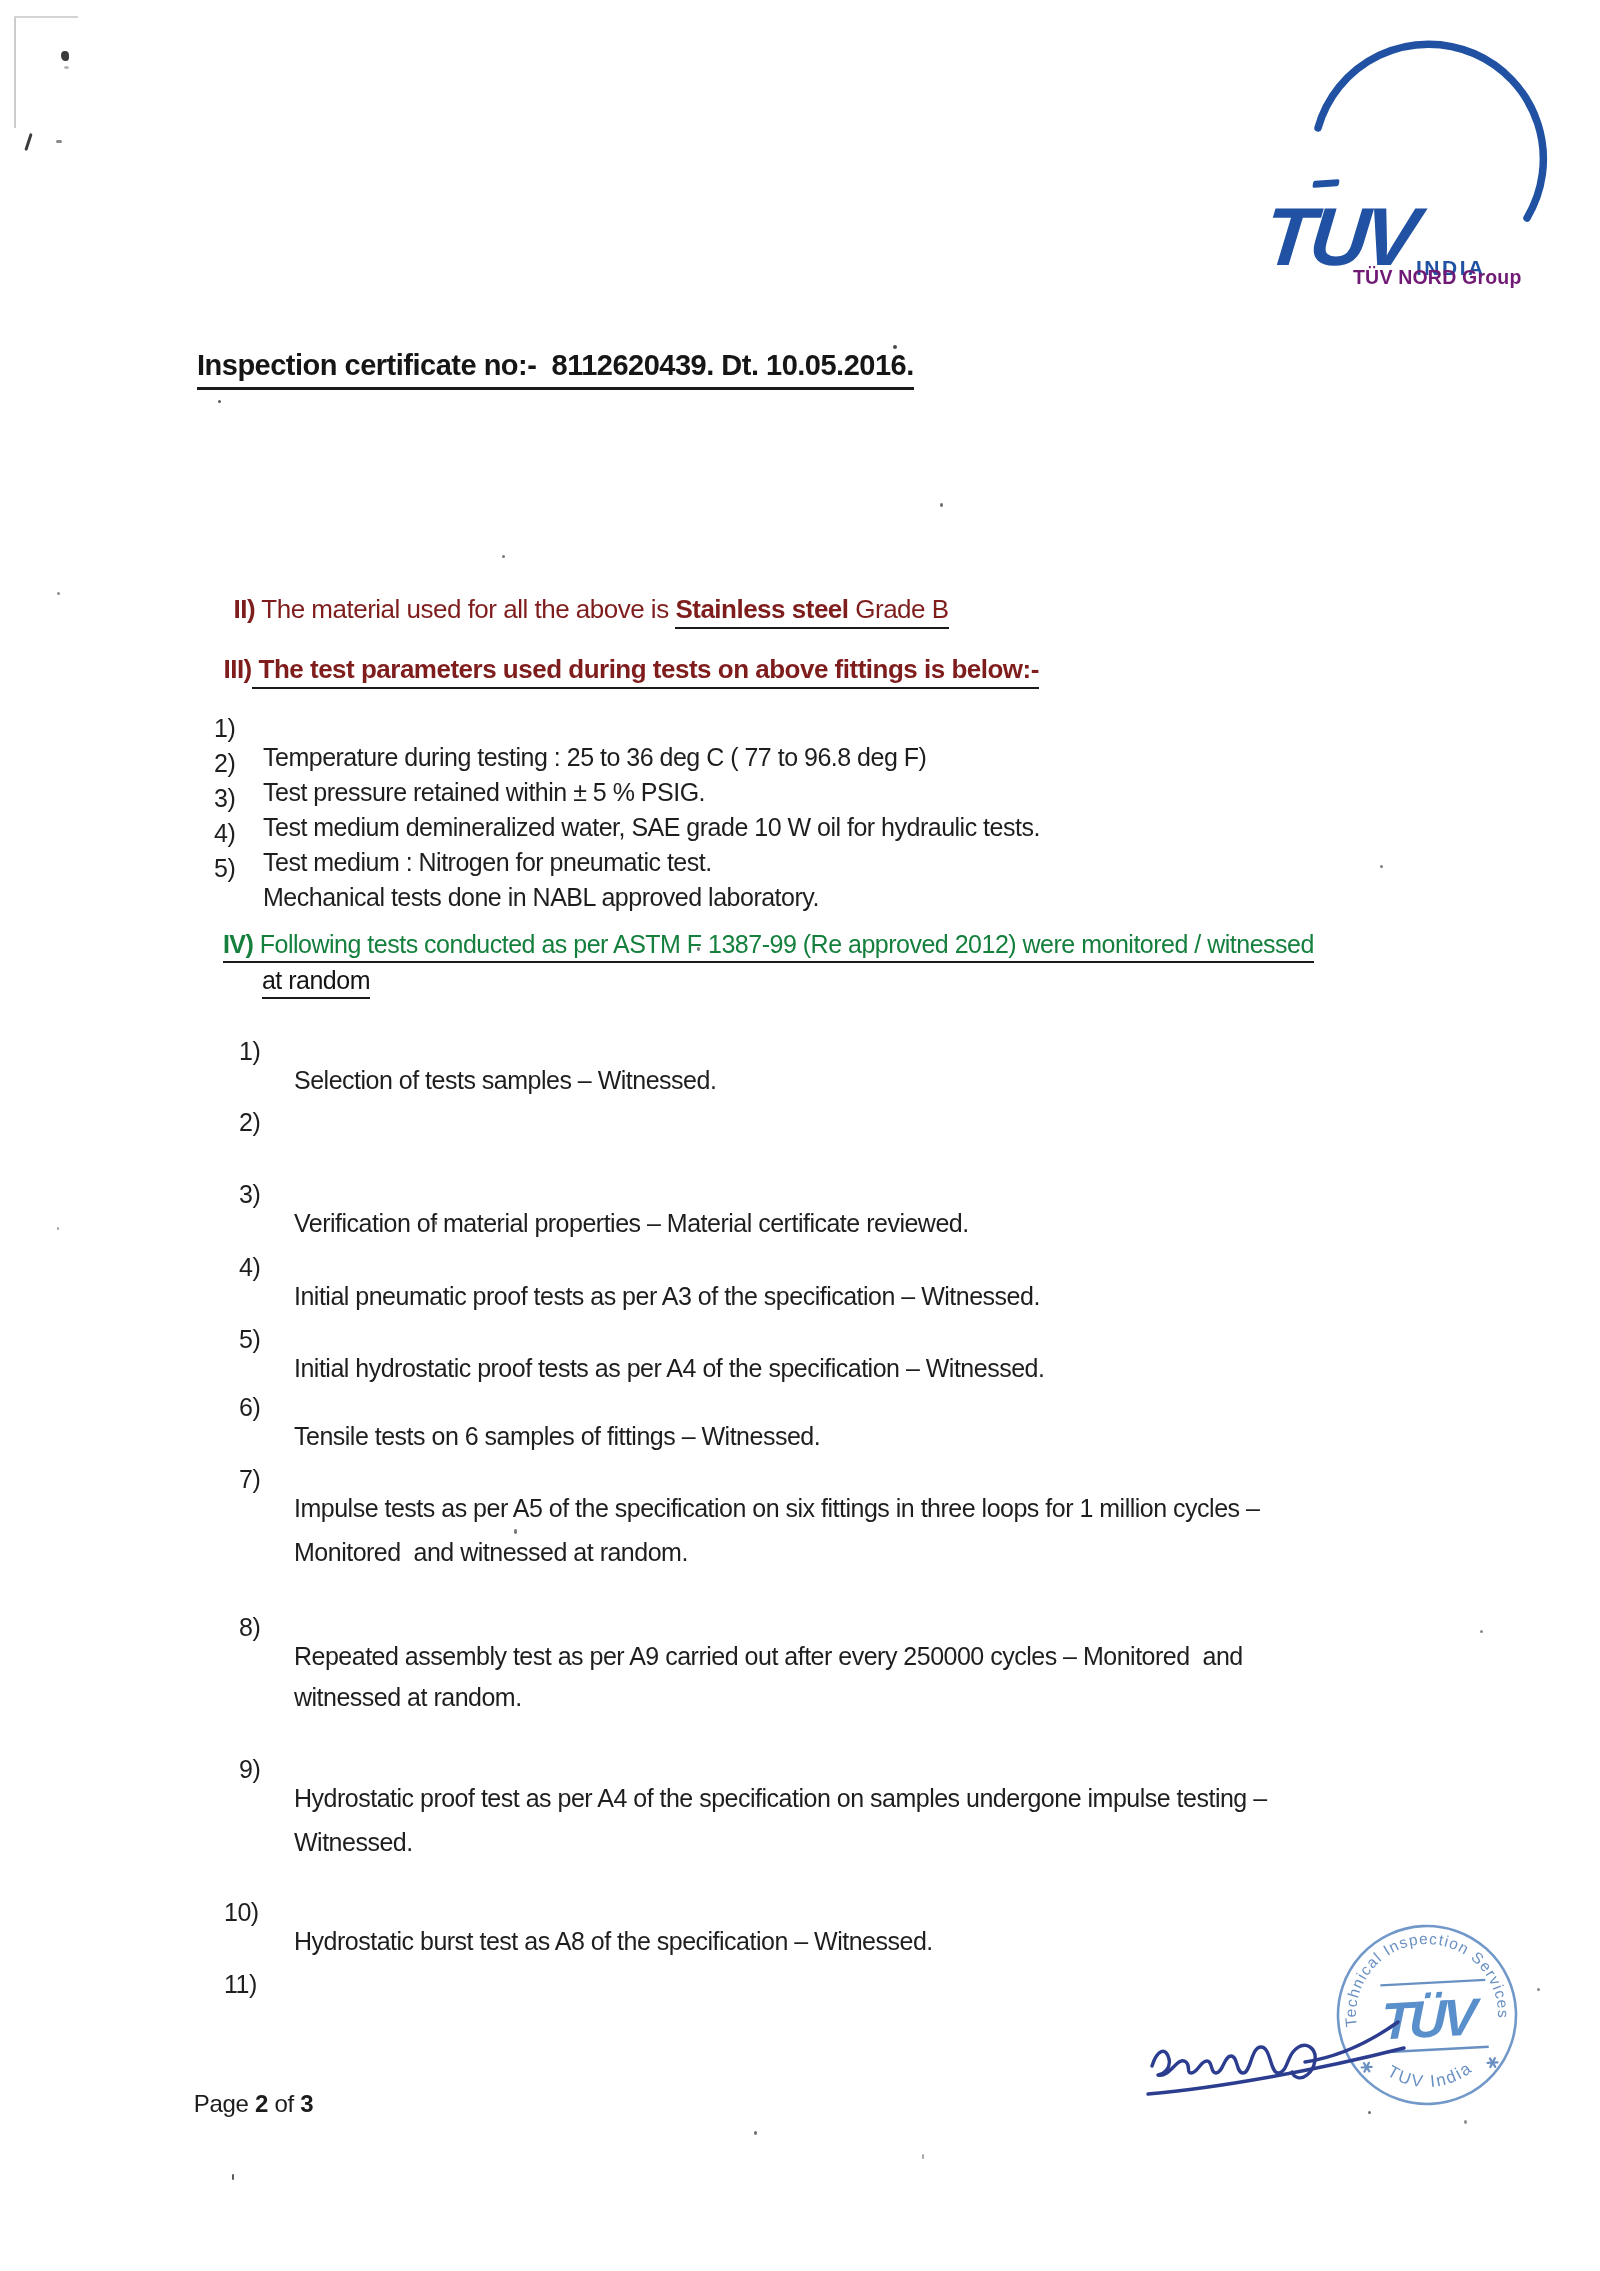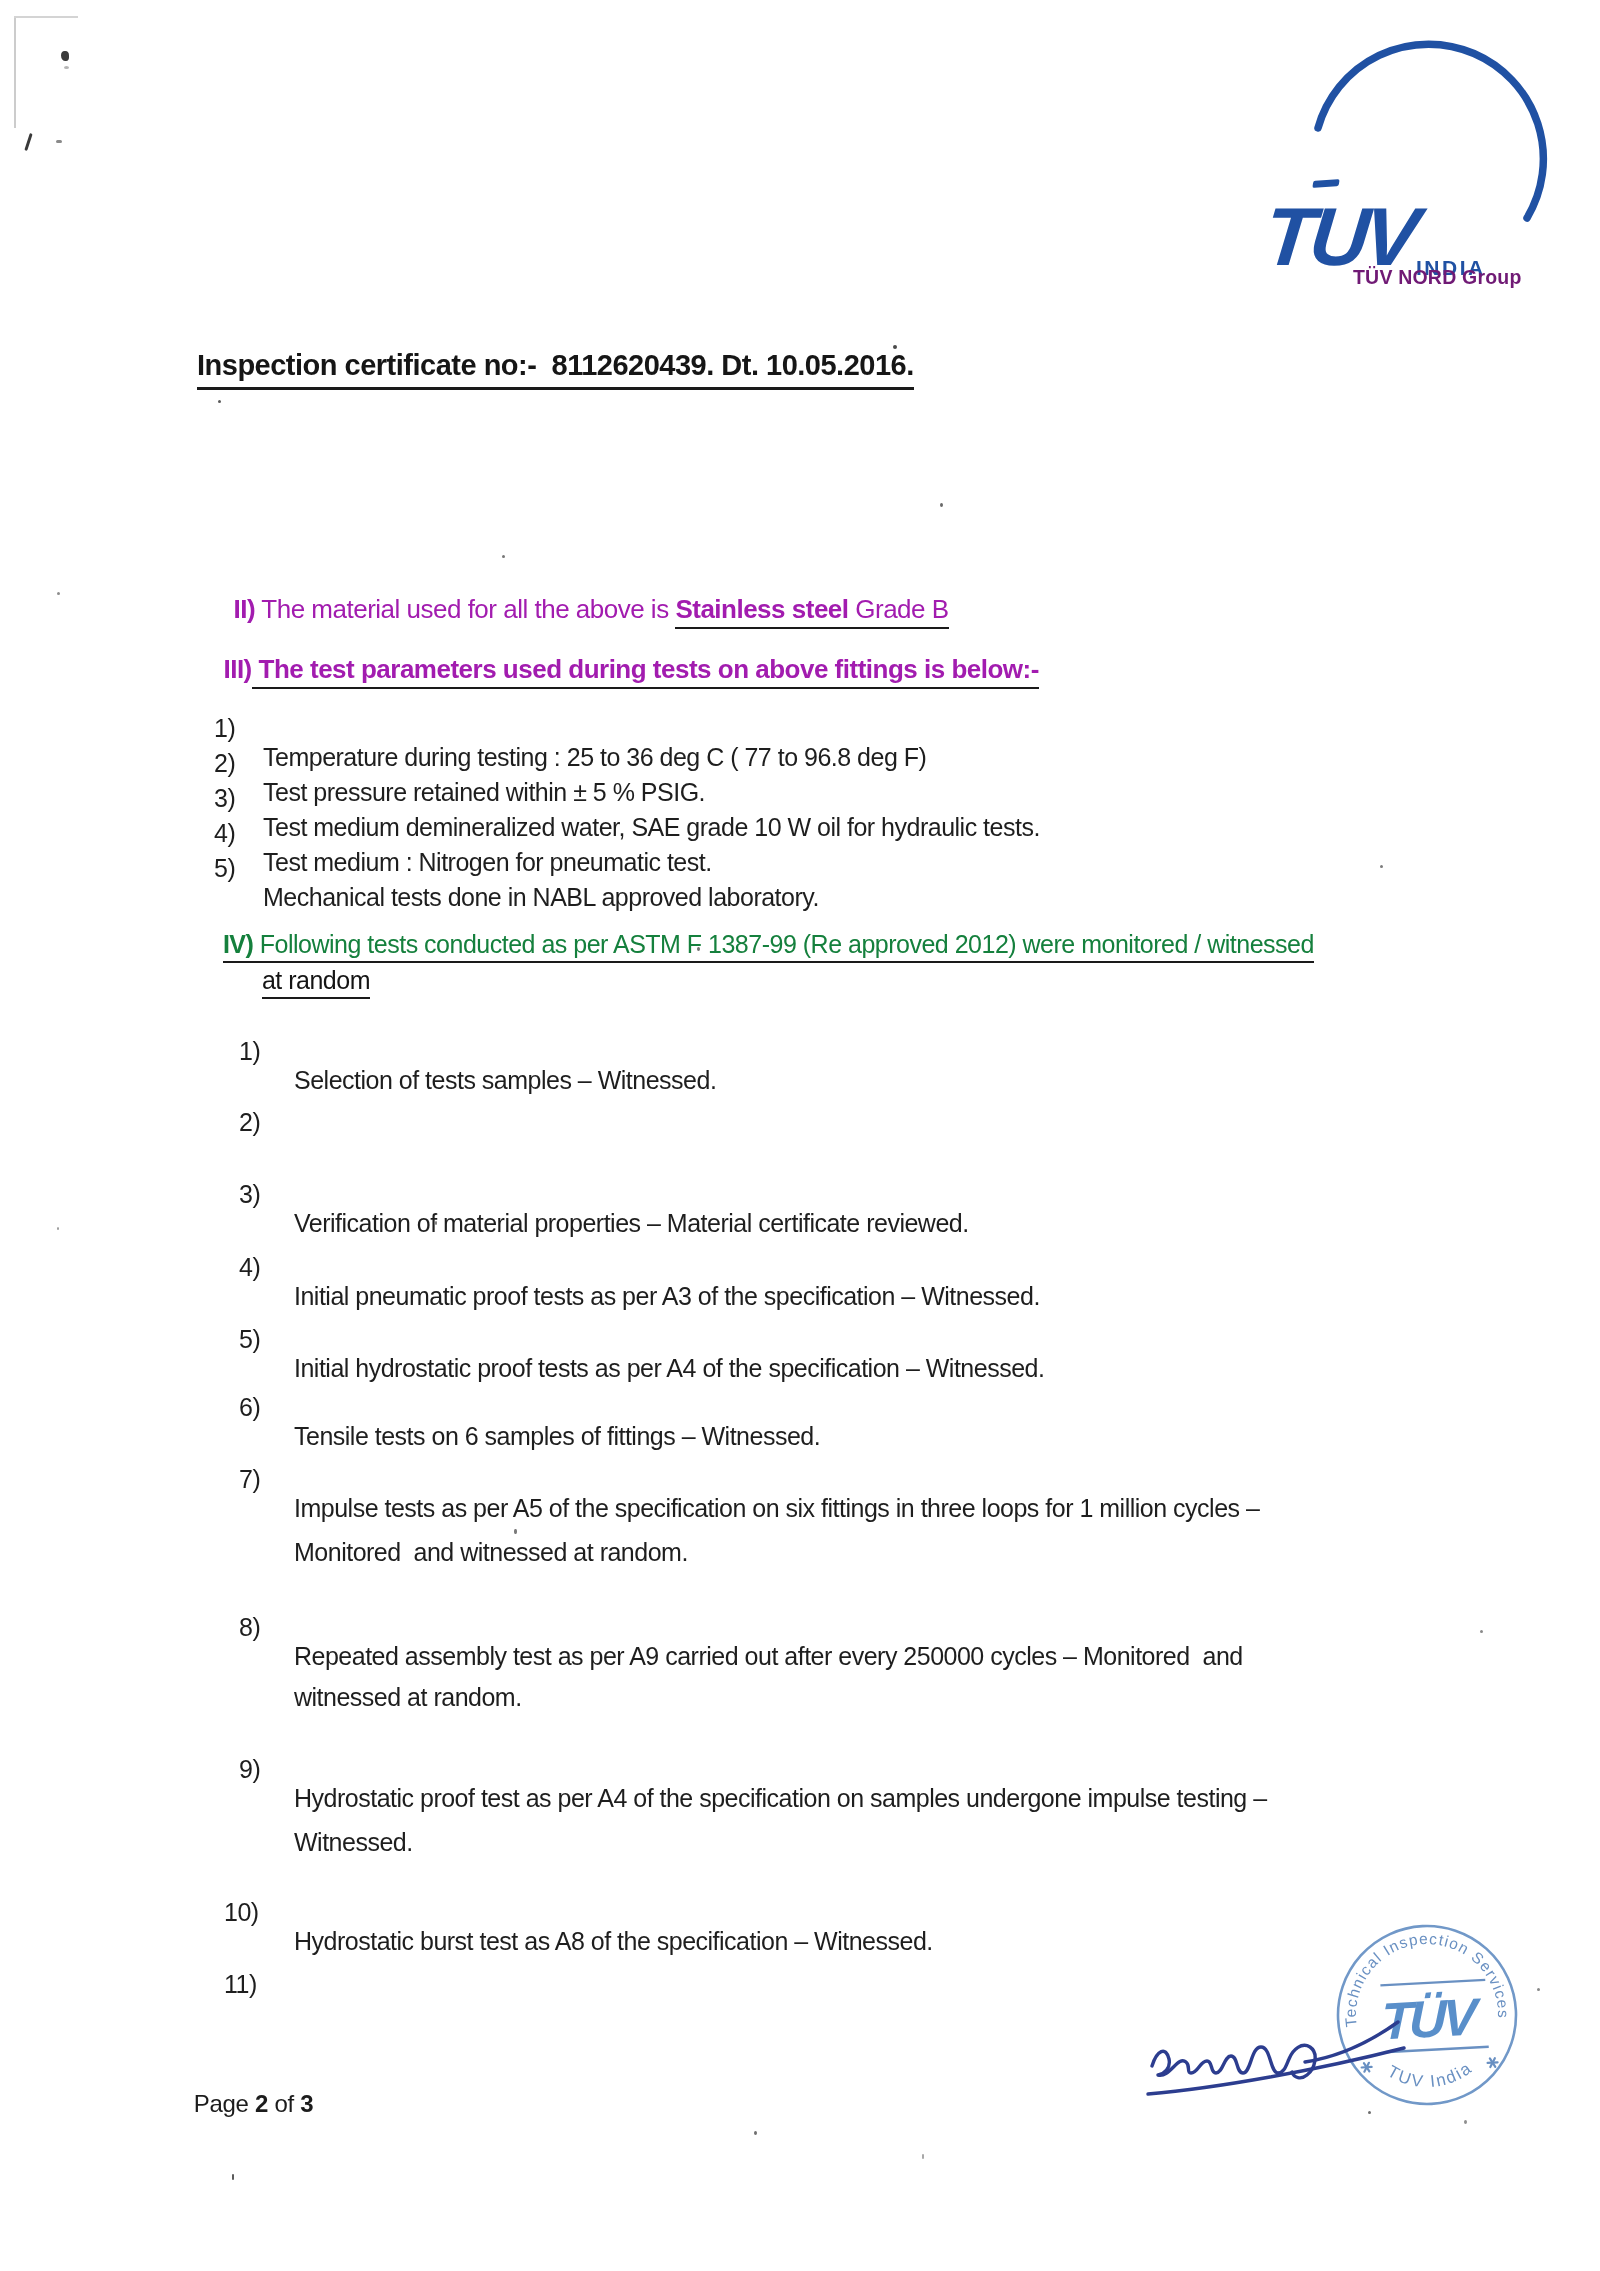--- a/index.html
+++ b/index.html
@@ -7,21 +7,21 @@
     width:1600px;height:2271px;position:relative;overflow:hidden;
     background:#ffffff;
     font-family:"Liberation Sans","DejaVu Sans",sans-serif;
     color:#1d1d1d;
   }
   .abs{position:absolute;white-space:pre;}
   .doc-title{
     font-size:29px;font-weight:bold;letter-spacing:-0.5px;color:#161616;
     border-bottom:3px solid #1a1a1a;padding-bottom:5px;
   }
-  .h-line{font-size:26px;letter-spacing:-0.5px;color:#a21caf;text-align:right;}
+  .h-line{font-size:26px;letter-spacing:-0.5px;color:#7f1d1d;text-align:right;}
   .b{font-weight:bold;}
   .u{border-bottom:2.5px solid #1a1a1a;padding-bottom:3px;}
   .body-line{font-size:25px;letter-spacing:-0.5px;color:#1e1e1e;}
   .row{position:absolute;white-space:pre;}
   .row .num{position:absolute;left:0;}
   .row .txt{position:absolute;white-space:pre;}
   
   .r3{width:1300px;height:30px;}
   .r3 .txt{left:49px;}
   

